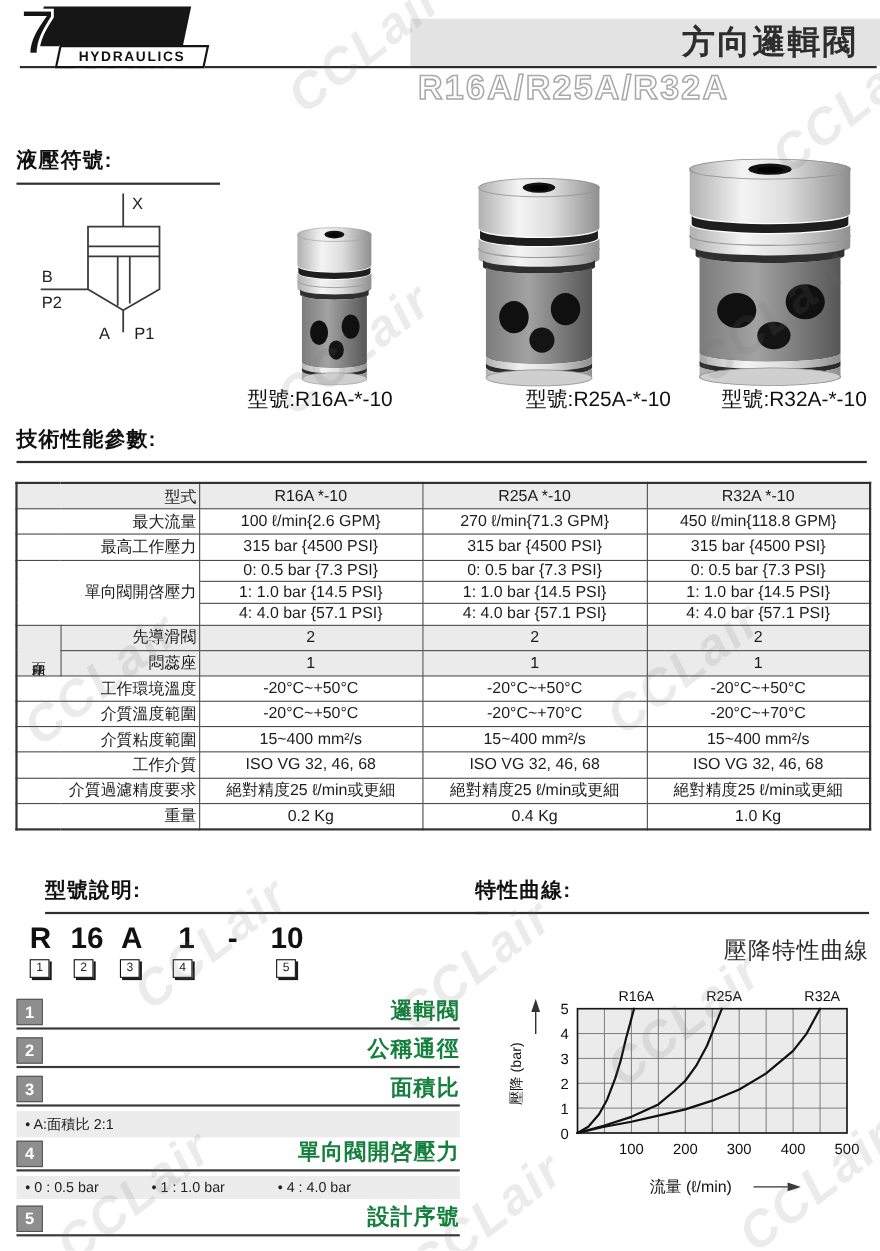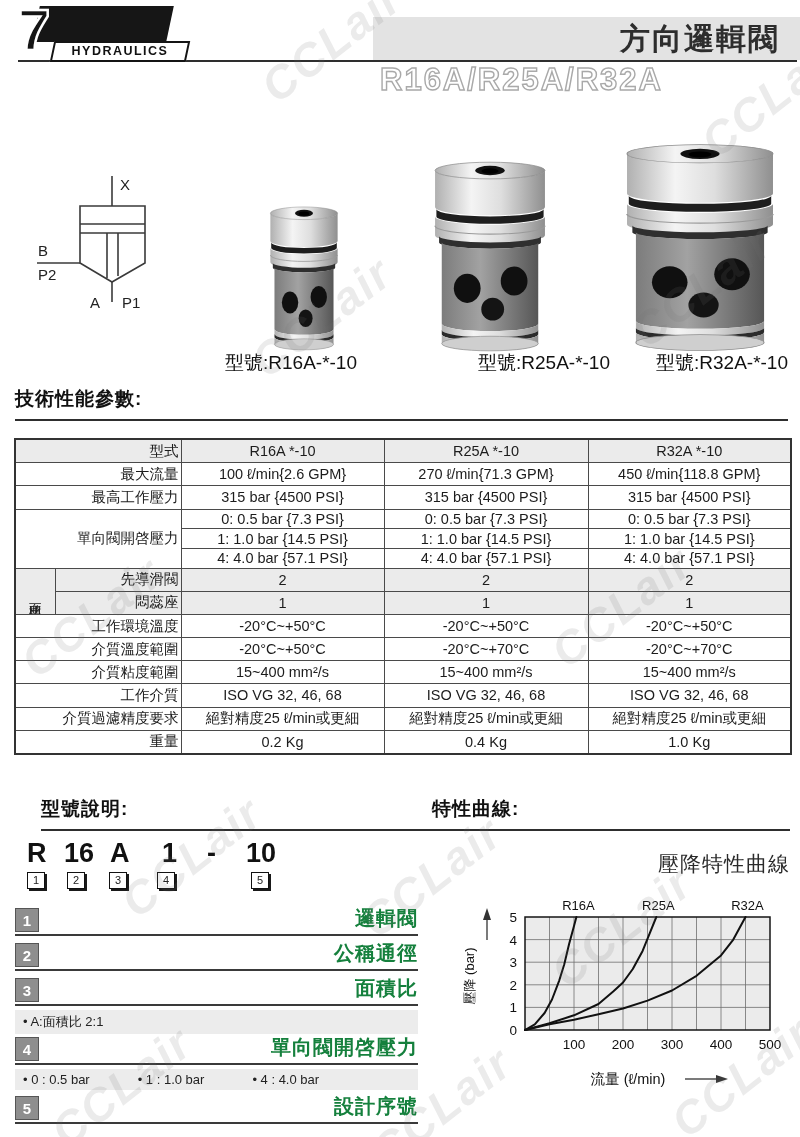--- a/index.html
+++ b/index.html
@@ -87,20 +87,21 @@
     <div class="logo-ocean">OCEAN</div>
     <div class="logo-seven">7</div>
     <div class="logo-hyd">
       <span>HYDRAULICS</span>
     </div>
   </div>
   <div class="title-bar">方向邏輯閥</div>
   <div class="hr-top"></div>
   <div class="subtitle">R16A/R25A/R32A</div>
 
+  <div class="sec-head" style="left:15px;top:133px;width:185px;">液壓符號:</div>
   <svg class="sym-svg" width="200" height="150" viewBox="0 0 200 150">
     <line x1="82" y1="8" x2="82" y2="38"></line>
     <text x="90" y="22">X</text>
     <path d="M50,38 L115,38 L115,95 L82,114 L50,95 Z"></path>
     <line x1="50" y1="56" x2="115" y2="56"></line>
     <line x1="50" y1="65" x2="115" y2="65"></line>
     <line x1="77" y1="65" x2="77" y2="110"></line>
     <line x1="88" y1="65" x2="88" y2="108"></line>
     <line x1="7" y1="95" x2="50" y2="95"></line>
     <text x="8" y="88">B</text>

